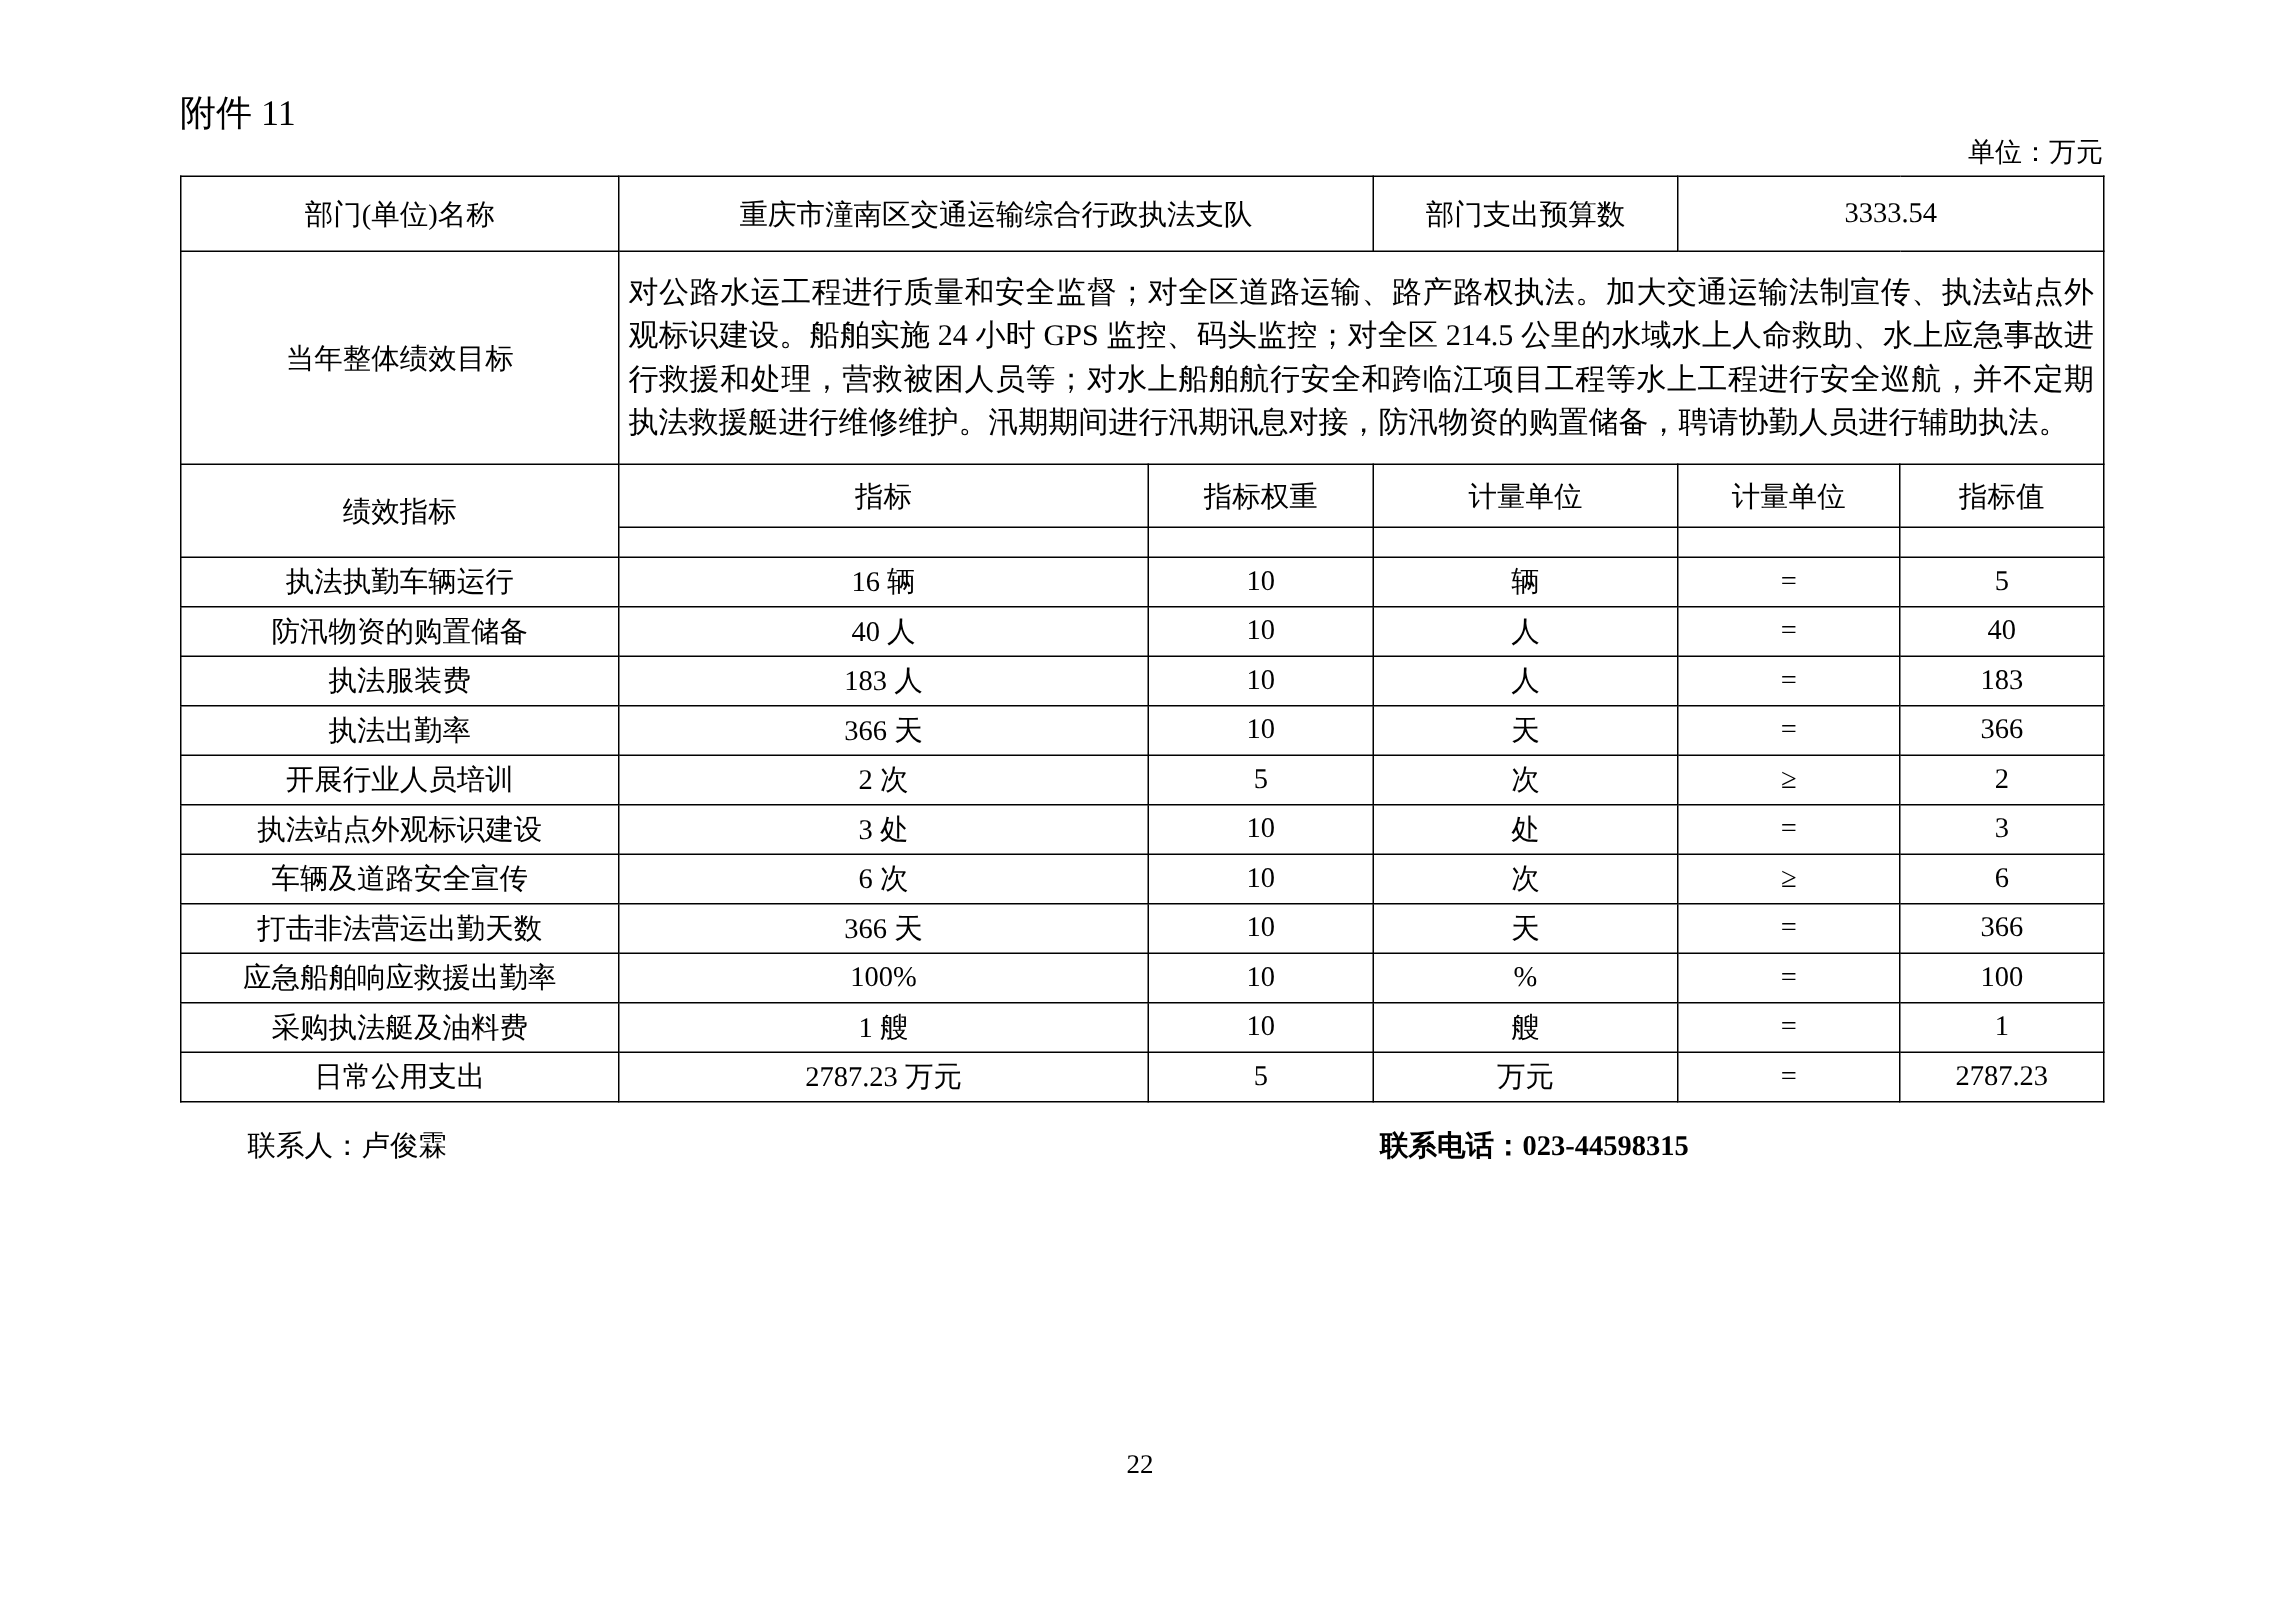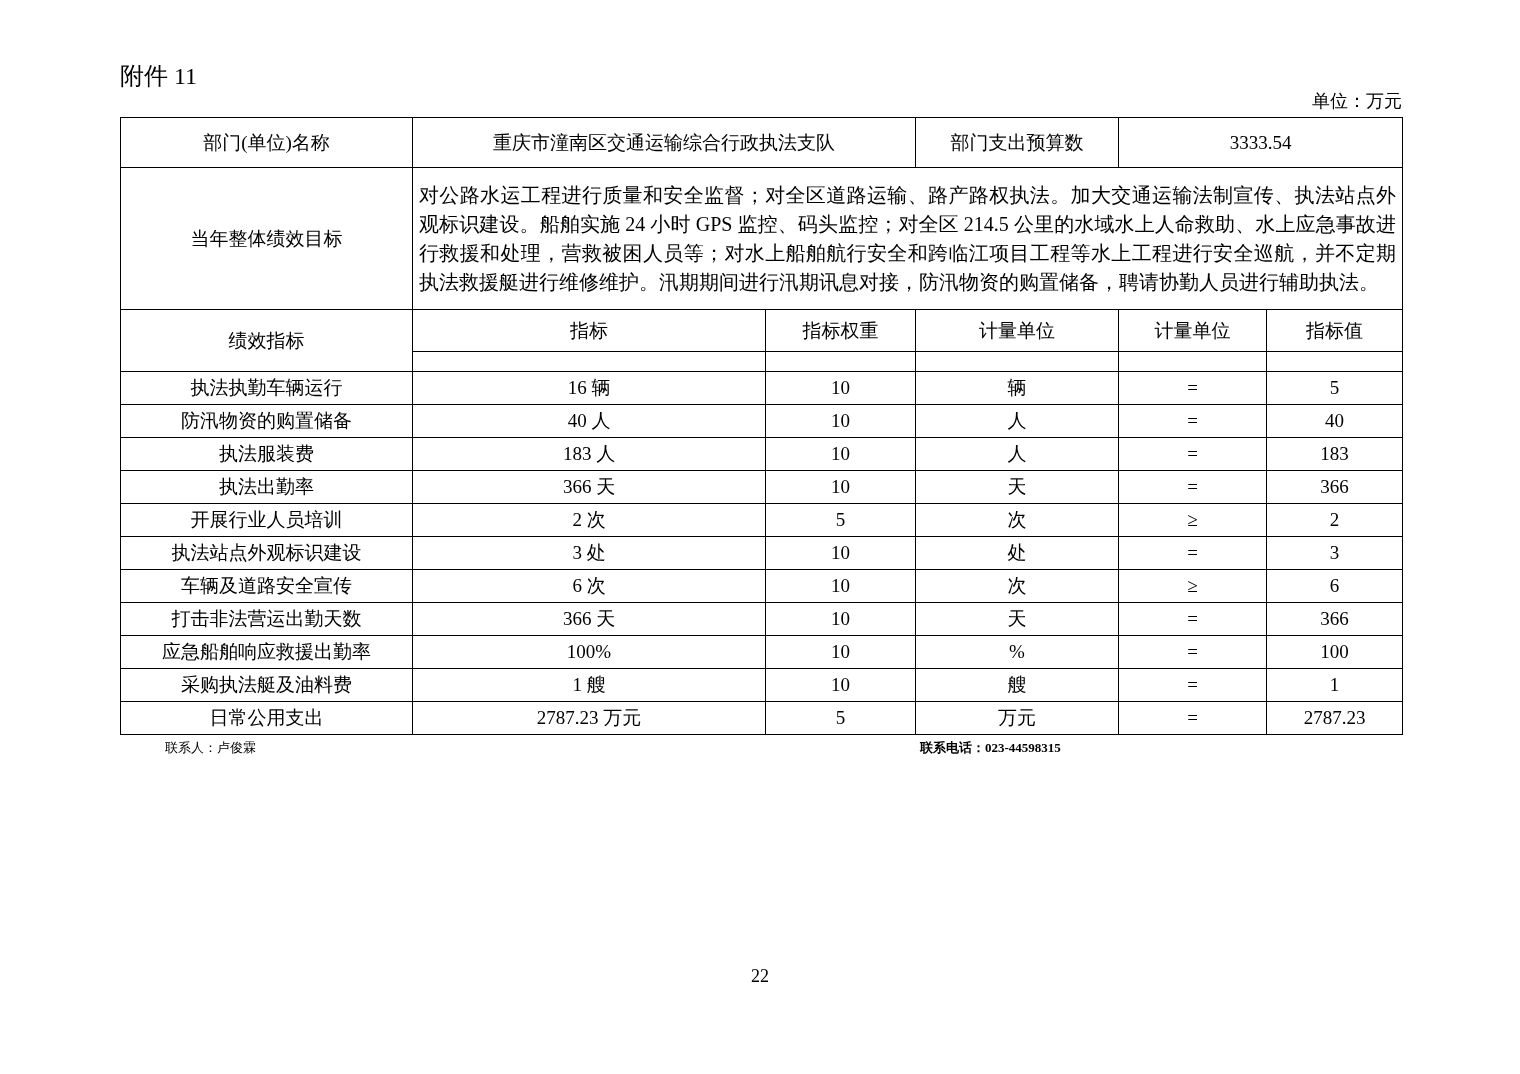--- a/index.html
+++ b/index.html
@@ -69,22 +69,22 @@
     text-align: justify;
     vertical-align: top;
     padding: 9px 12px 6px 12px;
     line-height: 29px;
     font-size: 20px;
   }
   .contacts {
     position: relative;
     margin-left: 120px;
     width: 1282px;
-    margin-top: 4px;
-    font-size: 13px;
+    margin-top: 16px;
+    font-size: 19px;
     height: 26px;
   }
   .contact-person { position: absolute; left: 45px; top: 0; }
   .contact-phone { position: absolute; left: 800px; top: 0; font-weight: bold; }
   .page-number {
     position: absolute;
     left: 0;
     top: 966px;
     width: 1520px;
     text-align: center;

